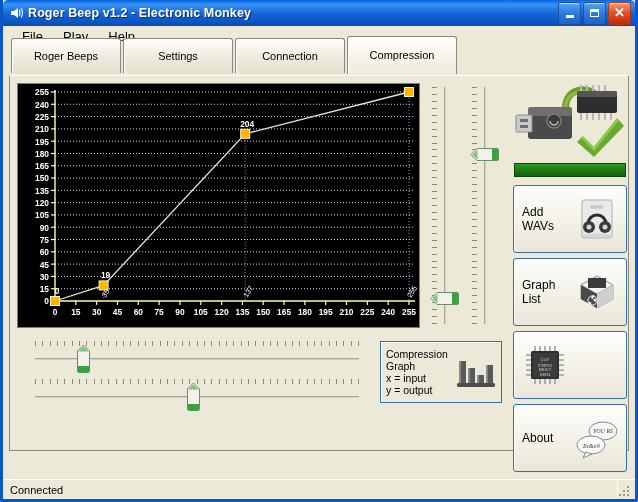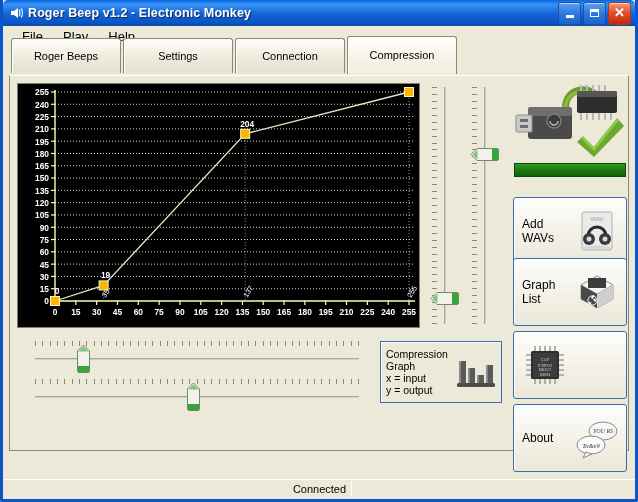--- a/index.html
+++ b/index.html
@@ -195,21 +195,21 @@
     border:1px solid #7f7f6f;
     box-shadow:inset 1px 1px 1px rgba(0,0,0,.18);
     box-sizing:border-box;
   }
 
   
   .statusbar{
     position:absolute;left:0;right:0;bottom:0;height:19px;
     background:#ece9d8;
     border-top:1px solid #fff;
-    display:flex;align-items:center;flex-direction:column;
+    display:flex;align-items:flex-end;
   }
   .statuscell{
     margin:1px 0 1px 2px;padding:0 5px;
     height:16px;line-height:16px;
     font-size:11px;color:#000;
     flex:1 1 auto;
     border-right:1px solid #fff;
   }
   .grip{
     width:14px;height:14px;margin-right:3px;flex:0 0 auto;position:relative;
@@ -642,21 +642,21 @@
           </g>
         </g>
 
         <path d="M68 58 L80 70 L104 40 L110 47 L80 78 L63 63 Z" fill="#6aa82e"></path>
         <path d="M68 58 L80 70 L104 40" stroke="#8dc94a" stroke-width="3" fill="none"></path>
       </svg>
     </div>
 
     <div class="greenbar"></div>
 
-    <div class="bigbtn" style="top:122px">
+    <div class="bigbtn" style="top:110px">
       <span class="lbl">Add WAVs</span>
       <span class="ico">
         <svg width="46" height="46" viewBox="0 0 46 46">
           <rect x="8" y="4" width="30" height="38" rx="2" fill="#eaeaea" stroke="#b0b0b0"></rect>
           <text x="23" y="13" font-size="6" fill="#9a9a9a" text-anchor="middle" font-family="Liberation Sans, sans-serif">WAV</text>
           <path d="M14 28a9 9 0 0118 0" stroke="#2b2b2b" stroke-width="3" fill="none"></path>
           <circle cx="15" cy="31" r="6" fill="#3a3a3a"></circle>
           <circle cx="15" cy="31" r="2.5" fill="#d8d8d8"></circle>
           <circle cx="31" cy="31" r="6" fill="#3a3a3a"></circle>
           <circle cx="31" cy="31" r="2.5" fill="#d8d8d8"></circle>

